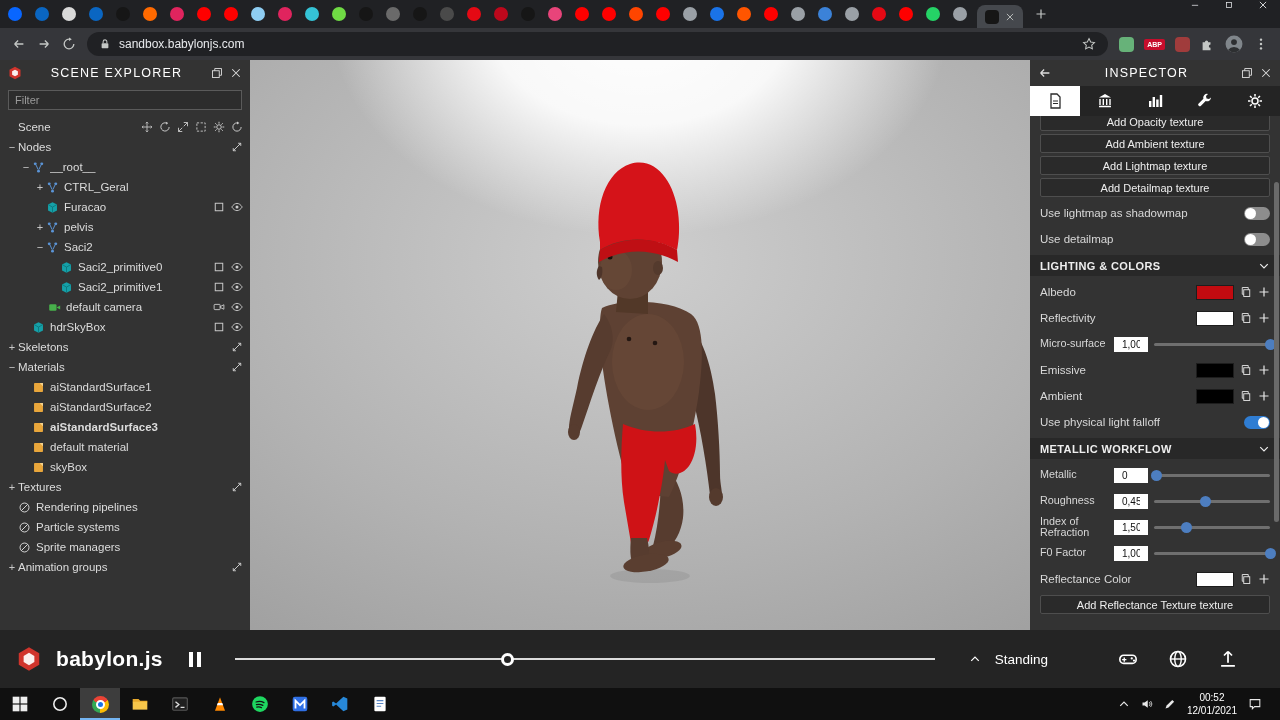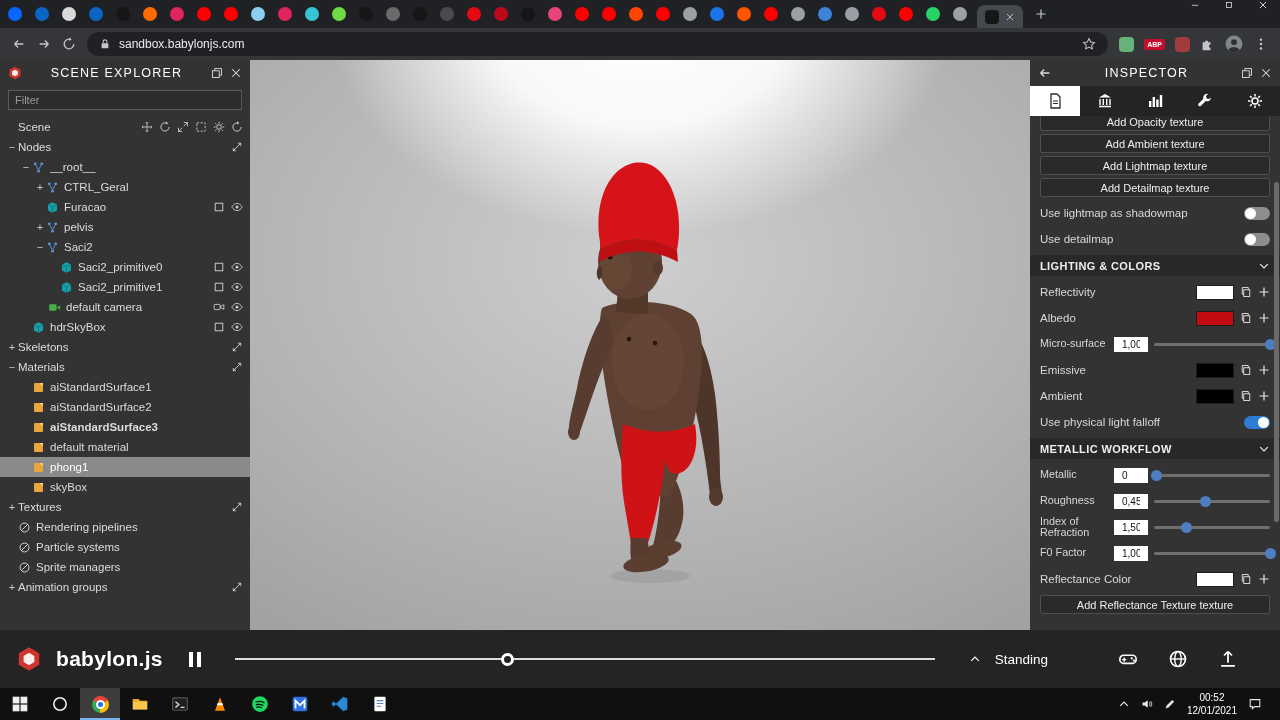--- a/index.html
+++ b/index.html
@@ -538,30 +538,20 @@
           <div class="trow" style="padding-left: 20px;">
             <span class="texp"></span>
             <span class="icw tic">
               <svg viewBox="0 0 16 16">
                 <rect x="2.5" y="2.5" width="11" height="11" rx="1" fill="#e9a63b"></rect>
                 <path d="M9.5 2.5l4 4v-4z" fill="#f6d28c"></path>
               </svg>
             </span>
             <span class="tlabel">default material</span>
           </div>
-          <div class="trow sel" style="padding-left: 20px;">
-            <span class="texp"></span>
-            <span class="icw tic">
-              <svg viewBox="0 0 16 16">
-                <rect x="2.5" y="2.5" width="11" height="11" rx="1" fill="#e9a63b"></rect>
-                <path d="M9.5 2.5l4 4v-4z" fill="#f6d28c"></path>
-              </svg>
-            </span>
-            <span class="tlabel">phong1</span>
-          </div>
           <div class="trow" style="padding-left: 20px;">
             <span class="texp"></span>
             <span class="icw tic">
               <svg viewBox="0 0 16 16">
                 <rect x="2.5" y="2.5" width="11" height="11" rx="1" fill="#e9a63b"></rect>
                 <path d="M9.5 2.5l4 4v-4z" fill="#f6d28c"></path>
               </svg>
             </span>
             <span class="tlabel">skyBox</span>
           </div>
@@ -738,37 +728,37 @@
           </div>
           <div class="isection">
             <span>LIGHTING &amp; COLORS</span>
             <span class="icw ic12">
               <svg viewBox="0 0 16 16">
                 <path d="M3 5.5l5 5 5-5" stroke="currentColor" fill="none" stroke-width="1.6"></path>
               </svg>
             </span>
           </div>
           <div class="irow">
+            <span class="ilabel">Albedo</span>
+            <span class="swatch" style="background: rgb(194, 11, 16);"></span>
+            <span class="icw ic12 iact">
+              <svg viewBox="0 0 16 16">
+                <rect x="5" y="5" width="8" height="9" stroke="currentColor" fill="none" stroke-width="1.2"></rect>
+                <path d="M11 5V2H3v9h2" stroke="currentColor" fill="none" stroke-width="1.2"></path>
+              </svg>
+            </span>
+            <span class="icw ic12 iact">
+              <svg viewBox="0 0 16 16">
+                <path d="M8 2v12M2 8h12" stroke="currentColor" stroke-width="1.6" fill="none"></path>
+              </svg>
+            </span>
+          </div>
+          <div class="irow">
             <span class="ilabel">Reflectivity</span>
             <span class="swatch" style="background: rgb(255, 255, 255);"></span>
-            <span class="icw ic12 iact">
-              <svg viewBox="0 0 16 16">
-                <rect x="5" y="5" width="8" height="9" stroke="currentColor" fill="none" stroke-width="1.2"></rect>
-                <path d="M11 5V2H3v9h2" stroke="currentColor" fill="none" stroke-width="1.2"></path>
-              </svg>
-            </span>
-            <span class="icw ic12 iact">
-              <svg viewBox="0 0 16 16">
-                <path d="M8 2v12M2 8h12" stroke="currentColor" stroke-width="1.6" fill="none"></path>
-              </svg>
-            </span>
-          </div>
-          <div class="irow">
-            <span class="ilabel">Albedo</span>
-            <span class="swatch" style="background: rgb(194, 11, 16);"></span>
             <span class="icw ic12 iact">
               <svg viewBox="0 0 16 16">
                 <rect x="5" y="5" width="8" height="9" stroke="currentColor" fill="none" stroke-width="1.2"></rect>
                 <path d="M11 5V2H3v9h2" stroke="currentColor" fill="none" stroke-width="1.2"></path>
               </svg>
             </span>
             <span class="icw ic12 iact">
               <svg viewBox="0 0 16 16">
                 <path d="M8 2v12M2 8h12" stroke="currentColor" stroke-width="1.6" fill="none"></path>
               </svg>

